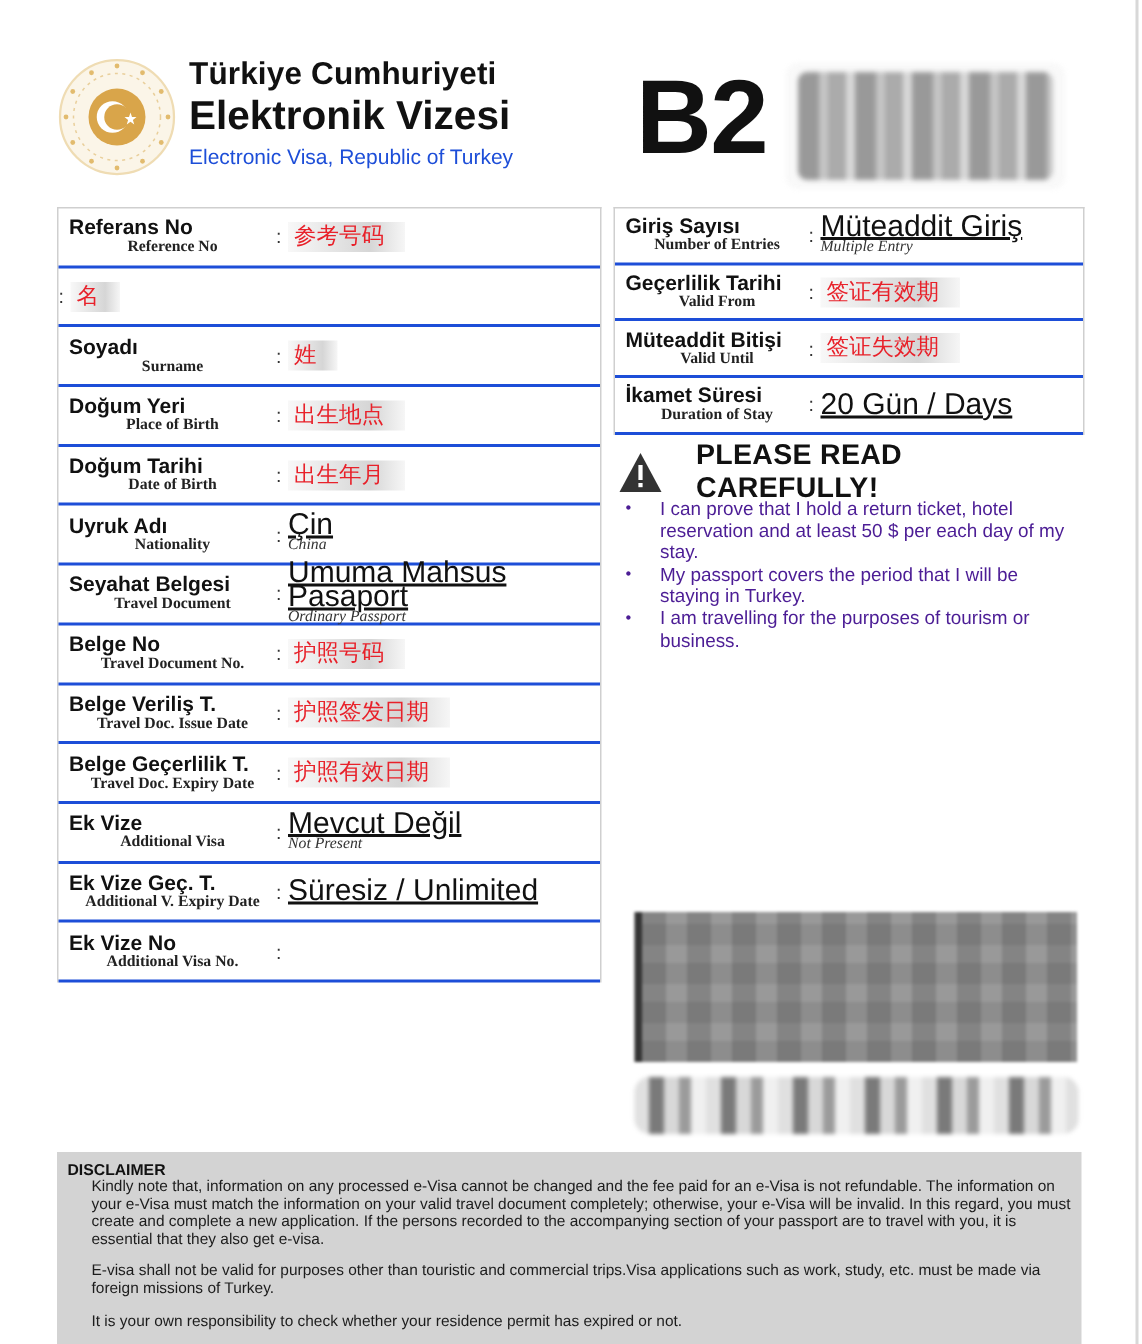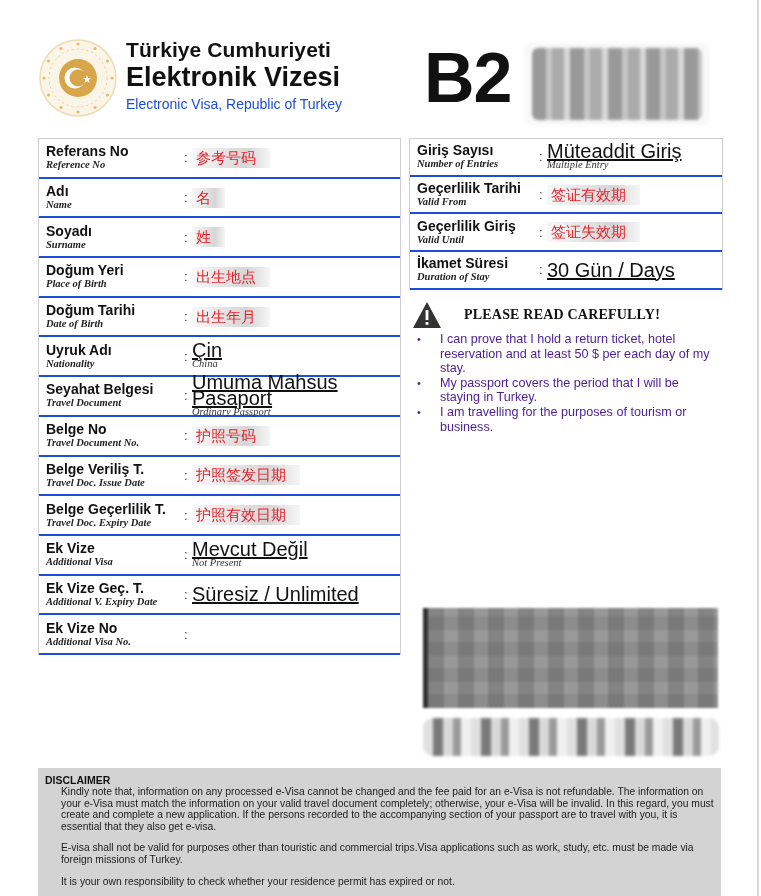--- a/index.html
+++ b/index.html
@@ -22,33 +22,33 @@
 
   
   .info-table { position:absolute; border:1px solid #cfcfcf; border-bottom:none; }
   .left-table { left:38px; top:138px; width:361px; }
   .right-table { left:409px; top:138px; width:312px; }
   .row { display:flex; align-items:center; border-bottom:2px solid #1d4ed8; height:37.7px; box-sizing:border-box; }
   .left-table .row { height:39.7px; }
   .label { padding-left:7px; width:138px; flex:none; }
   .right-table .label { width:122px; }
   .label-tr { font-size:14px; font-weight:bold; line-height:15px; }
-  .label-en { font-family:"Liberation Serif", serif; font-style:italic; font-weight:bold; font-size:10.5px; line-height:12px; color:#222; }
+  .label-en { font-family:"Liberation Serif", serif; font-weight:bold; font-size:10.5px; line-height:12px; color:#222;text-align:center; }
   .colon { width:8px; flex:none; font-size:13px; color:#333; }
   .value { flex:1; }
   .value-tr { font-size:20px; line-height:16px;text-decoration:underline; }
   .value-en { font-family:"Liberation Serif", serif; font-style:italic; font-size:10.5px; line-height:12px; color:#333; }
   .value-red { color:#e8212a; font-size:15px; line-height:18px; display:inline-block; padding:1px 14px 1px 4px;
                background:linear-gradient(90deg, rgba(220,220,220,0.2), rgba(200,200,200,0.75) 70%, rgba(210,210,210,0.2)); }
 
   
   .warning { position:absolute; left:412px; top:300px; width:310px; }
   .warning-head { display:flex; align-items:center; height:30px; }
   .warning-icon { width:30px; height:28px; flex:none; }
-  .warning-title { font-family:Liberation Serif, serif; font-weight:bold; font-size:14px; margin-left:22px; letter-spacing:0.2px; }
+  .warning-title { font-family:Liberation Sans, sans-serif; font-weight:bold; font-size:19px; margin-left:22px; letter-spacing:0.2px; }
   .warning-list { margin:2px 0 0 0; padding:0; list-style:none; }
   .warning-list li { position:relative; padding-left:28px; font-size:12.6px; line-height:14.6px; color:#4c1d95; }
   .warning-list li::before { content:"•"; position:absolute; left:5px; top:0; font-size:11px; }
 
   
   .qr-blur { position:absolute; left:423px; top:608px; width:290px; height:100px;
      background:
        repeating-linear-gradient(90deg, rgba(90,90,90,0.35) 0 16px, rgba(150,150,150,0.25) 16px 30px),
        repeating-linear-gradient(0deg, #8a8a8a 0 14px, #9a9a9a 14px 26px);
      filter:blur(1.2px); border-left:5px solid #333; }
@@ -104,24 +104,20 @@
       <div class="label-tr">Referans No</div>
       <div class="label-en">Reference No</div>
     </div>
     <div class="colon">:</div>
     <div class="value">
       <div class="value-red">参考号码</div>
       
     </div>
   </div>
     <div class="row">
-    <div class="label">
-      <div class="label-tr">Adı</div>
-      <div class="label-en">Name</div>
-    </div>
     <div class="colon">:</div>
     <div class="value">
       <div class="value-red">名</div>
       
     </div>
   </div>
     <div class="row">
     <div class="label">
       <div class="label-tr">Soyadı</div>
       <div class="label-en">Surname</div>
@@ -262,37 +258,37 @@
       <div class="label-en">Valid From</div>
     </div>
     <div class="colon">:</div>
     <div class="value">
       <div class="value-red">签证有效期</div>
       
     </div>
   </div>
     <div class="row">
     <div class="label">
-      <div class="label-tr">Geçerlilik Giriş</div>
+      <div class="label-tr">Müteaddit Bitişi</div>
       <div class="label-en">Valid Until</div>
     </div>
     <div class="colon">:</div>
     <div class="value">
       <div class="value-red">签证失效期</div>
       
     </div>
   </div>
     <div class="row">
     <div class="label">
       <div class="label-tr">İkamet Süresi</div>
       <div class="label-en">Duration of Stay</div>
     </div>
     <div class="colon">:</div>
     <div class="value">
-      <div class="value-tr">30 Gün / Days</div>
+      <div class="value-tr">20 Gün / Days</div>
 
     </div>
   </div>
   </div>
 
 <div class="warning">
   <div class="warning-head">
     <span class="warning-icon">
       <svg width="30" height="28" viewBox="0 0 30 28">
         <polygon points="15,1 29,27 1,27" fill="#333"></polygon>

